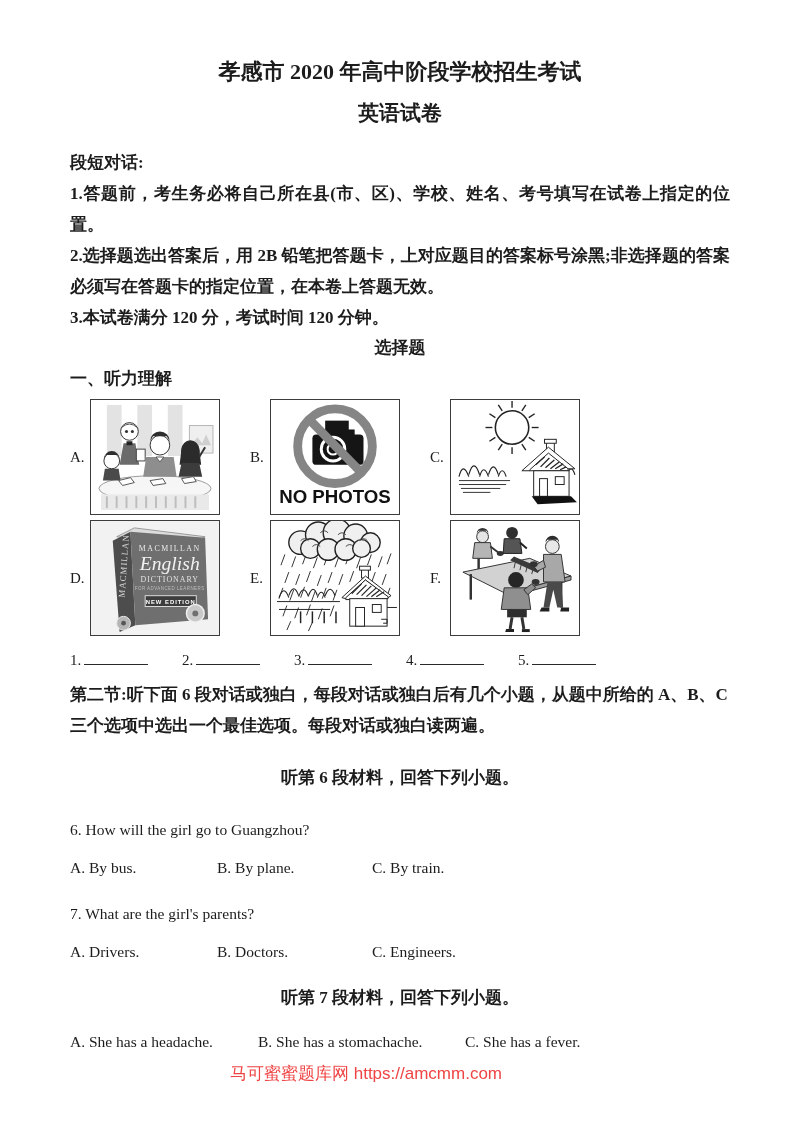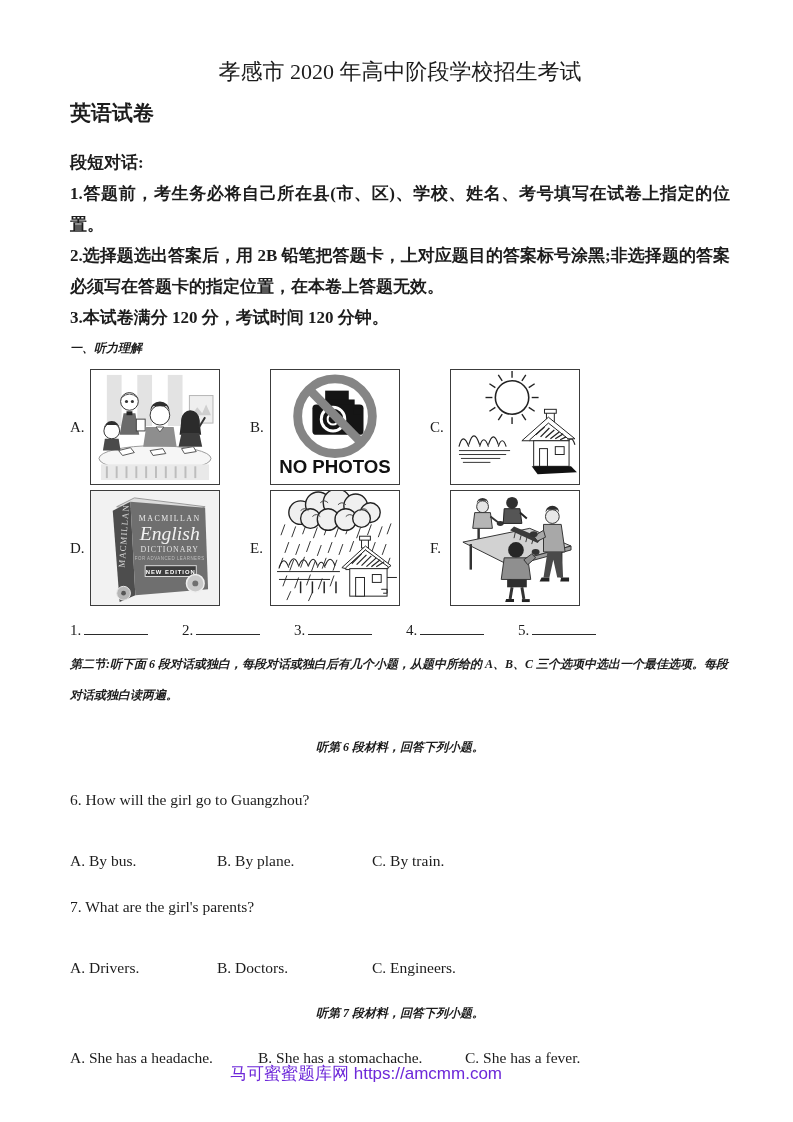--- a/index.html
+++ b/index.html
@@ -1,66 +1,67 @@
 <!DOCTYPE html>
 <html><head>
 <meta charset="utf-8">
 <style>
   html,body{margin:0;padding:0;}
   body{
     width:793px;height:1122px;background:#ffffff;position:relative;overflow:hidden;
     font-family:"Liberation Serif","DejaVu Serif",serif;color:#1c1c1c;
   }
   .page{padding:58px 63px 0 70px;}
-  .title{font-size:22px;font-weight:normal;text-align:center;margin:0 0 14px 0;line-height:28px;}
-  .subtitle{font-size:21px;font-weight:bold;margin:0 0 20px 0;line-height:27px;}
+  .title{font-size:22px;font-weight:bold;text-align:center;margin:0 0 14px 0;line-height:28px;}
+  .subtitle{font-size:21px;font-weight:bold;text-align:center;margin:0 0 20px 0;line-height:27px;}
   .cn{font-weight:bold;font-size:17px;line-height:31px;margin:0;}
   .note{text-align:justify;}
   .center-cn{font-weight:bold;font-size:17px;line-height:30px;text-align:center;margin:0;}
-  .sec{font-weight:bold;font-size:12px;line-height:31px;margin:0;font-style:italic;}
+  .sec{font-weight:bold;font-size:17px;line-height:31px;margin:0;}
   
   .pic-row{display:flex;align-items:center;margin:5px 0 0 0;}
   .pic-item{display:flex;align-items:center;}
   .pic-item + .pic-item{margin-left:30px;}
   .pic-label{width:20px;font-size:15px;flex:none;}
   .pic-box{width:130px;height:116px;border:1px solid #3c3c3c;background:#fff;flex:none;box-sizing:border-box;overflow:hidden;}
   .pic-box svg{display:block;width:100%;height:100%;}
   
   .blanks{margin:15px 0 0 0;font-size:15px;}
   .blank-item{display:inline-block;width:112px;}
   .blank-line{display:inline-block;width:64px;height:13px;border-bottom:1px solid #2a2a2a;margin-left:3px;}
   .p2{margin-top:10px;}
   
   .q{font-size:15.5px;margin:27px 0 0 0;line-height:19px;font-weight:normal;}
   .opts{margin:19px 0 0 0;font-size:15.5px;line-height:19px;}
   .opts span{display:inline-block;}
   .opts.n1 span:nth-child(1){width:147px;}
-  .opts.n1 span:nth-child(2){width:155px;margin-top:23px;}
+  .opts.n1 span:nth-child(2){width:155px;}
   .opts.n2 span:nth-child(1){width:188px;}
   .opts.n2 span:nth-child(2){width:207px;}
   .mat{margin-top:21px;text-align:center;}
   
   .footer{position:absolute;left:0;top:1062px;width:732px;text-align:center;
-    font-family:"Liberation Sans","DejaVu Sans",sans-serif;font-size:17px;color:#6d28d9;}
+    font-family:"Liberation Sans","DejaVu Sans",sans-serif;font-size:17px;color:#ef4444;}
   .svgtxt-sans{font-family:"Liberation Sans","DejaVu Sans",sans-serif;}
   .svgtxt-serif{font-family:"Liberation Serif","DejaVu Serif",serif;}
 </style>
 </head>
 <body>
 
 <div class="page">
 
   <h1 class="title">孝感市 2020 年高中阶段学校招生考试</h1>
   <h2 class="subtitle">英语试卷</h2>
 
   <p class="cn">段短对话:</p>
   <p class="cn note">1.答题前，考生务必将自己所在县(市、区)、学校、姓名、考号填写在试卷上指定的位置。</p>
   <p class="cn note">2.选择题选出答案后，用 2B 铅笔把答题卡，上对应题目的答案标号涂黑;非选择题的答案必须写在答题卡的指定位置，在本卷上答题无效。</p>
   <p class="cn note">3.本试卷满分 120 分，考试时间 120 分钟。</p>
 
+  <p class="center-cn">选择题</p>
   <p class="sec">一、听力理解</p>
 
   <div class="pic-row">
     <div class="pic-item">
       <span class="pic-label">A.</span>
       <div class="pic-box">
         <svg viewBox="0 0 130 116">
           <rect x="16" y="5" width="15" height="52" fill="#e3e3e3"></rect>
           <rect x="47" y="5" width="15" height="52" fill="#e3e3e3"></rect>
           <rect x="78" y="5" width="15" height="52" fill="#e3e3e3"></rect>

